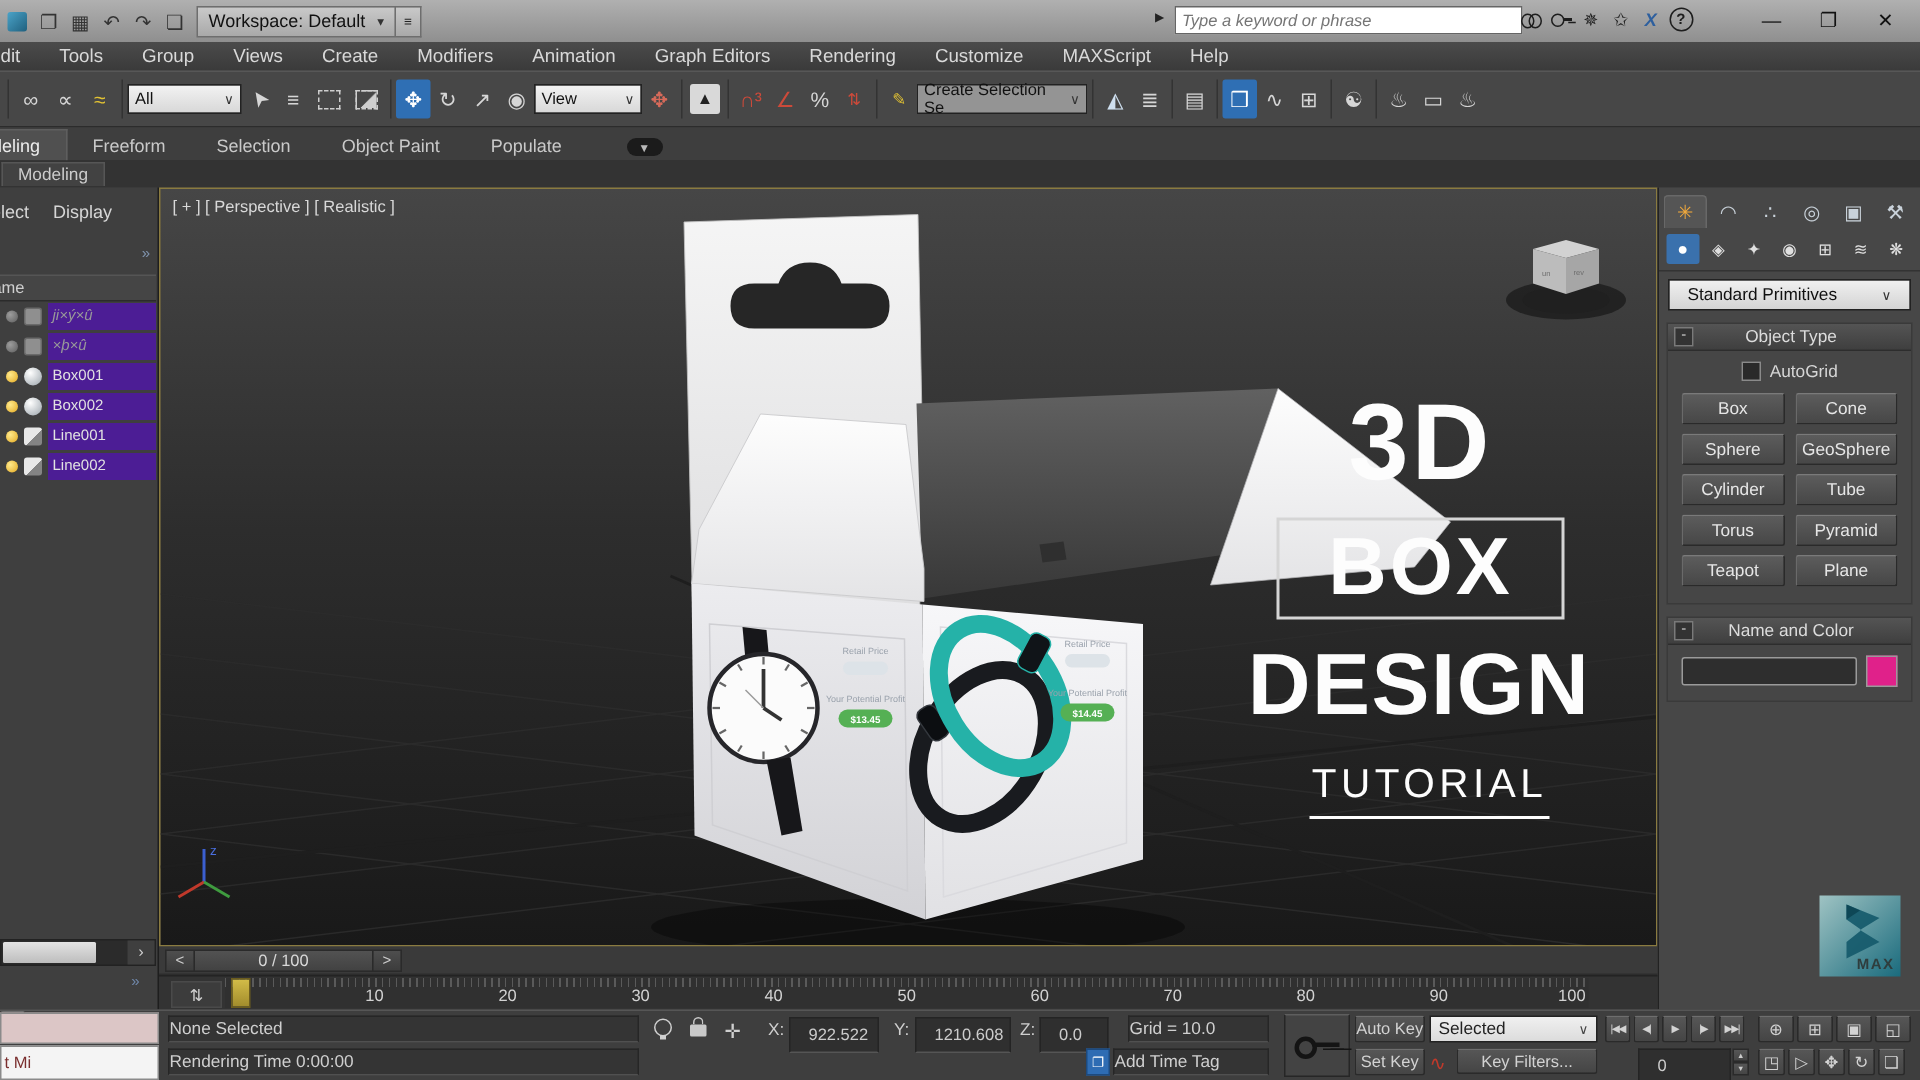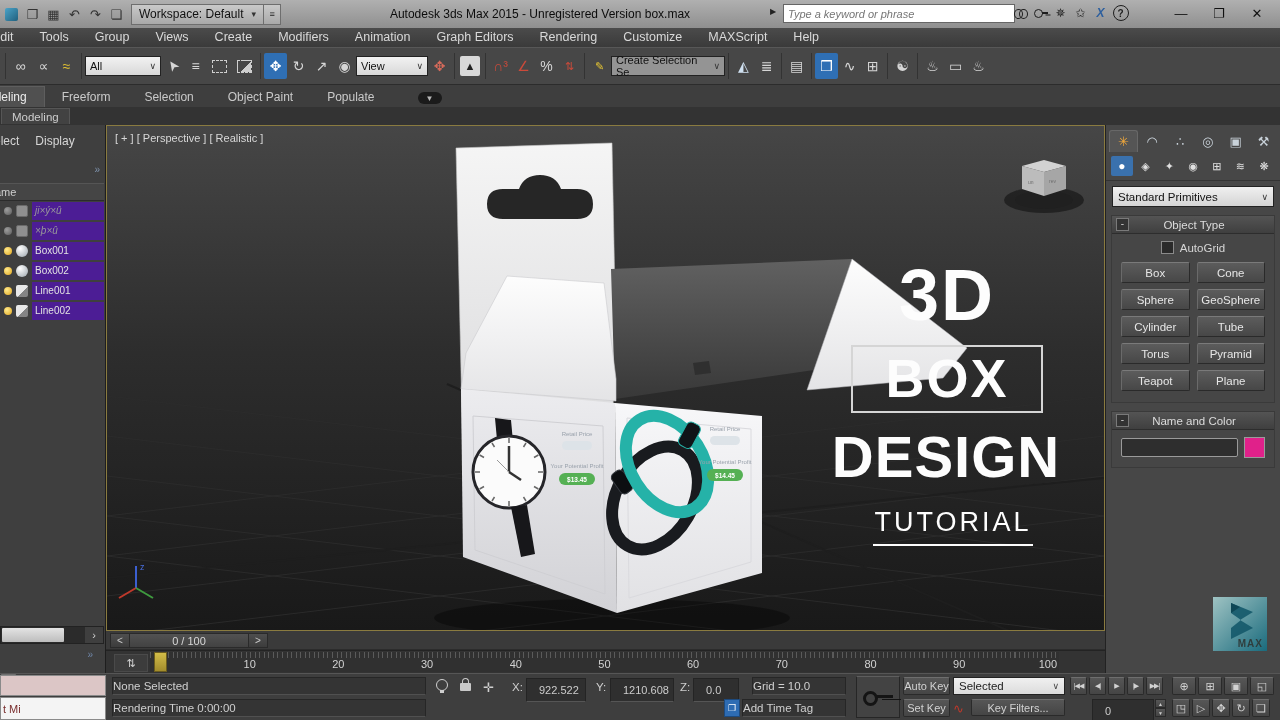--- a/index.html
+++ b/index.html
@@ -100,21 +100,21 @@
   .ov-tut{left:766px;top:381px;width:160px;font-size:27px;letter-spacing:3px;border-bottom:2px solid #fdfdfd;padding-bottom:6px}
   
   .cmdpanel{left:1105px;top:125px;width:175px;height:548px;background:#474747;border-left:1px solid #222;box-sizing:border-box}
   .cp-tabs{display:flex;align-items:flex-end;height:27px;padding:0 3px;gap:1px}
   .cp-tab{flex:1;height:21px;display:flex;align-items:center;justify-content:center;font-size:13px;color:#c9d2da}
   .cp-tab.active{background:#555;border:1px solid #686868;border-bottom:none;border-radius:3px 3px 0 0;color:#f2a93b}
   .cp-cats{display:flex;height:24px;padding:2px 5px;gap:2px;border-bottom:1px solid #333;align-items:center}
   .cp-cat{flex:1;height:20px;display:flex;align-items:center;justify-content:center;font-size:11px;color:#e0e0e0}
   .cp-cat.active{background:#3a71ad;border-radius:2px;font-size:12px;color:#fff}
   .cp-dd{margin:5px 6px;height:19px;background:linear-gradient(#f0f0f0,#d4d4d4);border:1px solid #222;color:#111;
-         font-size:11.5px;display:flex;align-items:center;justify-content:space-between;padding:0 5px}
+         font-size:11.5px;display:flex;align-items:center;justify-content:space-between;padding:0 12px}
   .rollout{margin:8px 5px 0;border:1px solid #3a3a3a;background:#464646;padding-bottom:9px}
   .roll-head{height:17px;background:linear-gradient(#545454,#3f3f3f);border-bottom:1px solid #2d2d2d;
              display:flex;align-items:center;color:#dcdcdc;font-size:11.5px}
   .roll-minus{width:11px;height:11px;border:1px solid #7a7a7a;background:#333;color:#ccc;font-size:10px;
               line-height:9px;text-align:center;margin:0 4px;flex:none}
   .roll-title{flex:1;text-align:center;margin-right:19px}
   .ag-row{display:flex;align-items:center;justify-content:center;gap:6px;margin:7px 0 6px;font-size:11.5px;color:#d6d6d6}
   .chk{width:11px;height:11px;background:#2a2a2a;border:1px solid #8a8a8a}
   .ot-grid{display:grid;grid-template-columns:1fr 1fr;gap:6px 7px;padding:2px 9px}
   .ot-btn{height:19px;background:linear-gradient(#5c5c5c,#474747);border:1px solid #2a2a2a;border-top-color:#7a7a7a;
@@ -187,21 +187,20 @@
   <div class="tb-ico">❐</div>
   <div class="tb-ico">▦</div>
   <div class="tb-ico">↶</div>
   <div class="tb-ico">↷</div>
   <div class="tb-ico">❏</div>
   <div class="ws-combo">
     <span>Workspace: Default</span>
     <span style="font-size:9px;color:#333">▾</span>
   </div>
   <div class="ws-drop">≡</div>
-  <div class="tb-title">Autodesk 3ds Max  2015  - Unregistered Version   box.max</div>
   <span class="tb-search-arrow">▶</span>
   <input class="tb-search" placeholder="Type a keyword or phrase" style="">
   <div class="tb-sicons">
     <div class="s-ico">
         <div class="binoc"></div>
       </div>
     <div class="s-ico">
         <div class="mini-key"></div>
       </div>
     <div class="s-ico">✵</div>

